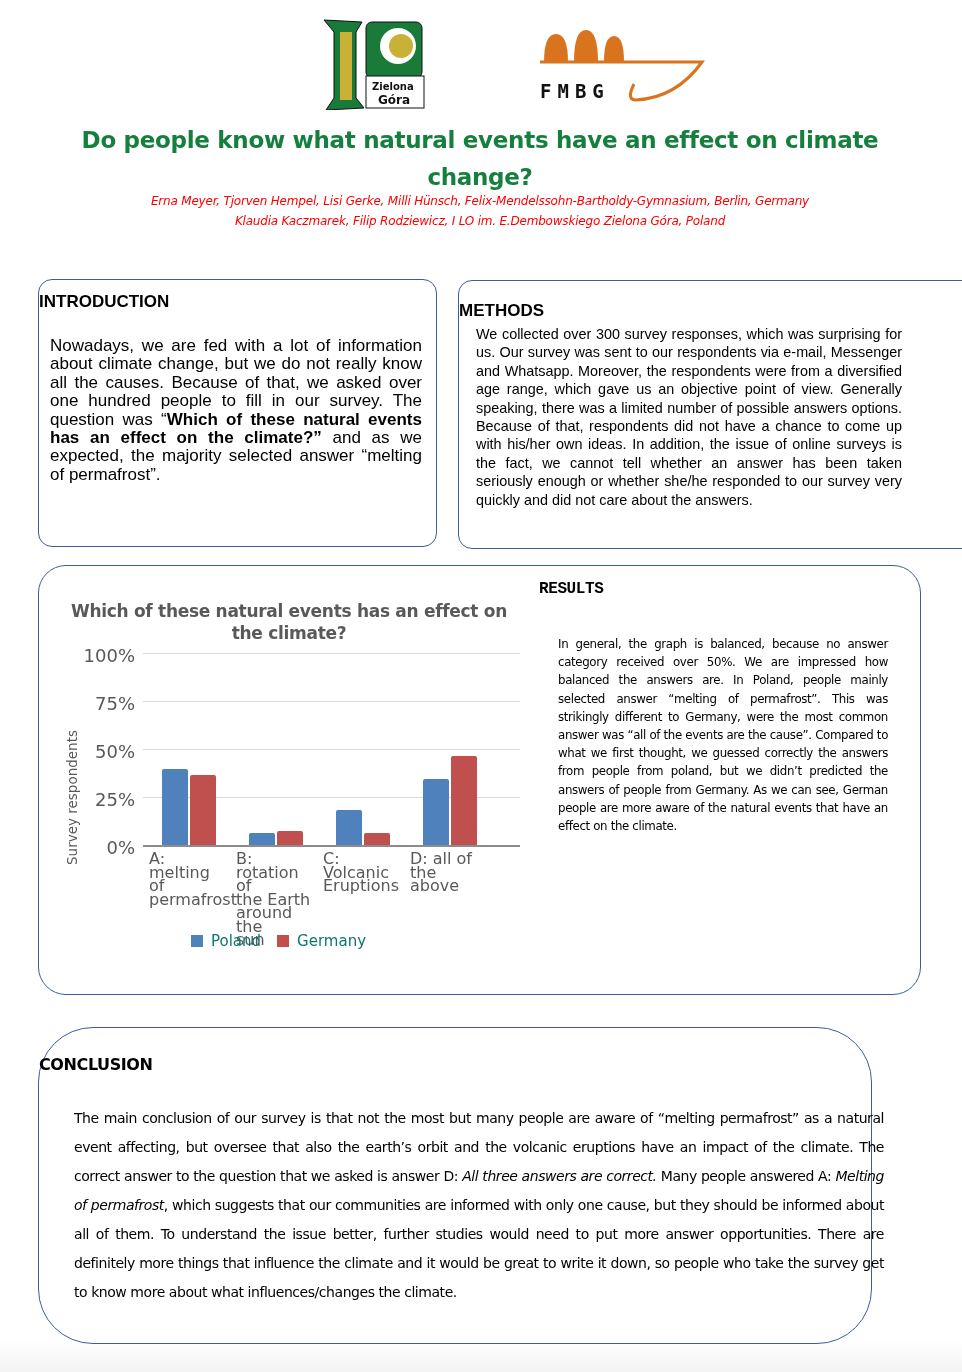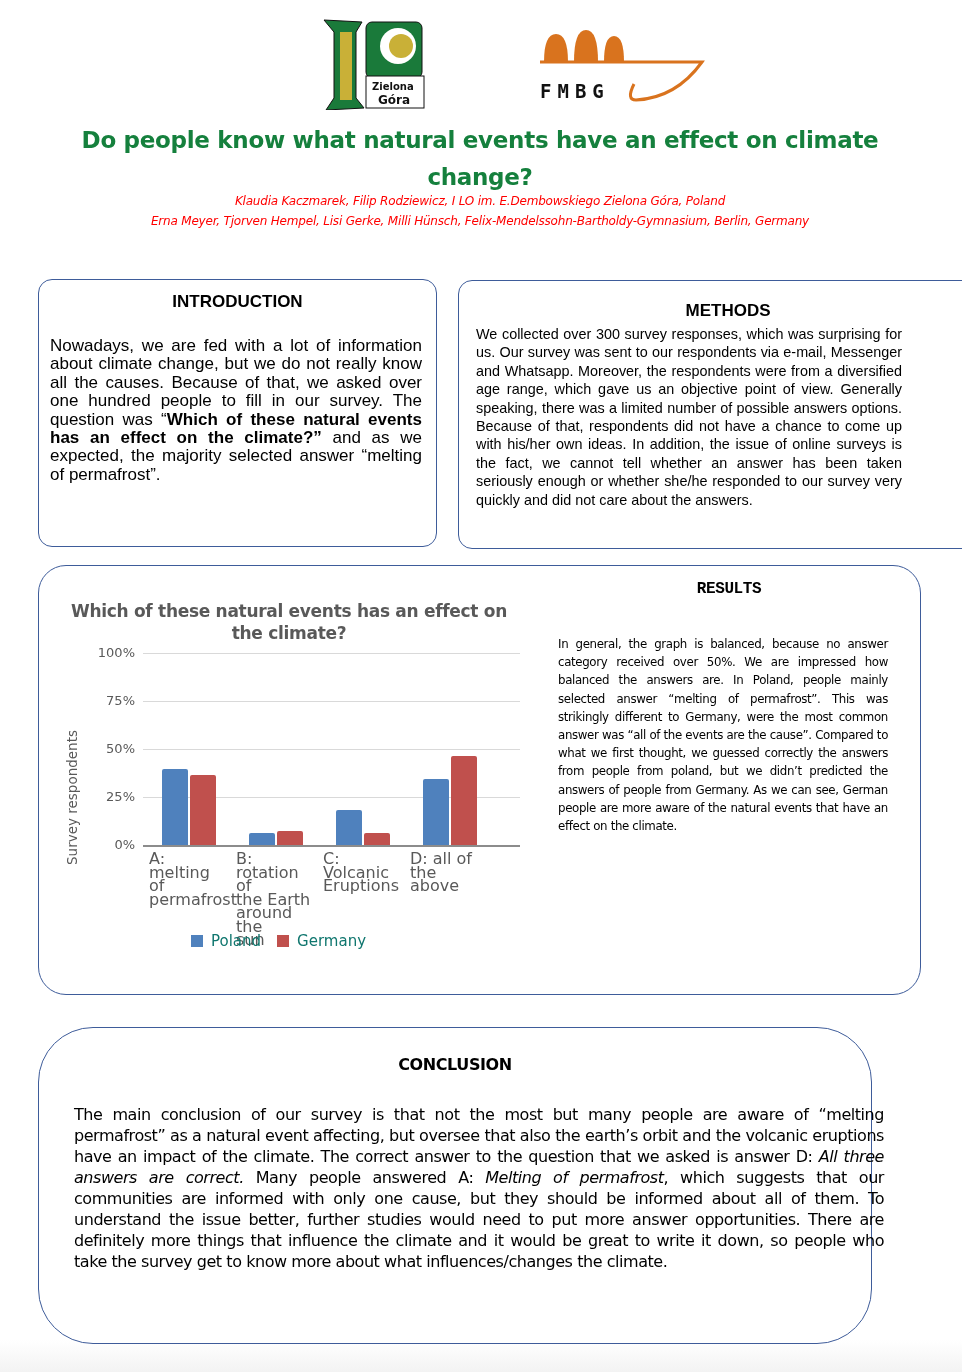--- a/index.html
+++ b/index.html
@@ -29,56 +29,56 @@
   
   .box {
     position: absolute; border: 1.5px solid #3e5c9a; background: #fff; box-sizing: border-box;
   }
   .box-intro { left: 38px; top: 279px; width: 399px; height: 268px; border-radius: 14px; }
   .box-methods { left: 458px; top: 280px; width: 540px; height: 269px; border-radius: 14px; }
   .box-results { left: 38px; top: 565px; width: 883px; height: 430px; border-radius: 28px; }
   .box-conclusion { left: 38px; top: 1027px; width: 834px; height: 317px; border-radius: 55px; }
 
   .section-heading {
-    position: absolute; text-align: center; font-weight: bold; font-size: 17px;
+    position: absolute; font-weight: bold; font-size: 17px;
   }
   .intro-heading { left: 0; width: 100%; top: 12px; font-family: "Liberation Sans", sans-serif; }
   .methods-heading { left: 0; width: 100%; top: 20px; font-family: "Liberation Sans", sans-serif; }
   .results-heading { left: 500px; width: 380px; top: 14px; font-family: Liberation Mono, monospace; font-size: 16px; letter-spacing: -0.4px; }
   .conclusion-heading { left: 0; width: 100%; top: 27px; font-family: "DejaVu Sans", sans-serif; font-size: 16px; letter-spacing: -0.4px; }
 
   .body-text {
     position: absolute; text-align: justify; font-family: "Liberation Sans", sans-serif;
   }
   .intro-text { left: 11px; top: 57px; width: 372px; font-size: 17px; line-height: 18.4px; }
   .methods-text { left: 17px; top: 44px; width: 426px; font-size: 14.4px; line-height: 18.4px; }
   .results-text {
     left: 519px; top: 69px; width: 330px; font-family: "DejaVu Sans", sans-serif;
     font-size: 11.8px; line-height: 18.2px; letter-spacing: -0.35px;
   }
   .conclusion-text {
     left: 35px; top: 76px; width: 810px; font-family: "DejaVu Sans", sans-serif;
-    font-size: 16px; line-height: 21px; letter-spacing: -0.45px;
+    font-size: 14px; line-height: 29px; letter-spacing: -0.45px;
   }
 
   
   .chart { position: absolute; left: 0; top: 0; width: 500px; height: 430px; }
   .chart-title {
     position: absolute; left: 20px; top: 34px; width: 460px; text-align: center;
     color: #595959; font-family: "DejaVu Sans", sans-serif; font-weight: bold; font-size: 17px; line-height: 22px;
     letter-spacing: -0.3px;
   }
   .ylabel {
     position: absolute; left: -12px; top: 246px; width: 90px; text-align: center;
     transform: rotate(-90deg); transform-origin: 50% 50%;
     color: #595959; font-family: "DejaVu Sans", sans-serif; font-size: 13.5px; white-space: nowrap;
   }
   .ytick {
     position: absolute; width: 60px; text-align: right; left: 36px;
-    color: #595959; font-family: "DejaVu Sans", sans-serif; font-size: 13px;
+    color: #595959; font-family: "DejaVu Sans", sans-serif; font-size: 18px;
   }
   .gridline { position: absolute; left: 104px; width: 377px; height: 1px; background: #d9d9d9; }
   .axisline { position: absolute; left: 104px; width: 377px; height: 2px; background: #8c8c8c; }
   .bar { position: absolute; width: 26px; border-radius: 2px 2px 0 0; }
   .bar-pl { background: #4f81bd; }
   .bar-de { background: #c0504d; }
   .xtick {
     position: absolute; width: 80px; text-align: left;
     color: #595959; font-family: "DejaVu Sans", sans-serif; font-size: 16px; line-height: 13.5px;
   }
@@ -108,22 +108,22 @@
     <path d="M8,34 Q8,6 20,6 Q32,6 32,34 Z" fill="#d9731e"></path>
     <path d="M38,34 Q38,2 50,2 Q62,2 62,34 Z" fill="#d9731e"></path>
     <path d="M68,34 Q68,8 78,8 Q88,8 88,34 Z" fill="#d9731e"></path>
     <path d="M4,34 L166,34 Q140,70 100,72 Q90,72 98,56" fill="none" stroke="#d9731e" stroke-width="3"></path>
     <text x="4" y="70" font-family="DejaVu Sans Mono, monospace" font-size="19" font-weight="bold" fill="#111" letter-spacing="6">FMBG</text>
   </svg>
 </div>
 
 <div class="abs title">Do people know what natural events have an effect on climate change?</div>
 <div class="abs authors">
+  <div>Erna Meyer, Tjorven Hempel, Lisi Gerke, Milli Hünsch,  Felix-Mendelssohn-Bartholdy-Gymnasium, Berlin, Germany</div>
   <div>Klaudia Kaczmarek, Filip Rodziewicz, I LO im. E.Dembowskiego Zielona Góra, Poland</div>
-  <div>Erna Meyer, Tjorven Hempel, Lisi Gerke, Milli Hünsch,  Felix-Mendelssohn-Bartholdy-Gymnasium, Berlin, Germany</div>
 </div>
 
 <div class="box box-intro">
   <div class="section-heading intro-heading">INTRODUCTION</div>
   <div class="body-text intro-text"><span>Nowadays, we are fed with a lot of information about climate change, but we do not really know all the causes.  Because of that, we asked over one hundred people to fill in our survey. The question was “</span><b>Which of these natural events has an effect on the climate?”</b><span> and as we expected, the majority selected answer “melting of permafrost”.</span></div>
 </div>
 
 <div class="box box-methods">
   <div class="section-heading methods-heading">METHODS</div>
   <div class="body-text methods-text">We collected over 300 survey responses, which was surprising for us. Our survey was sent to our respondents via e-mail, Messenger and Whatsapp. Moreover, the respondents were from a diversified age range, which gave us an objective point of view. Generally speaking, there was a limited number of possible answers options. Because of that, respondents did not have a chance to come up with his/her own ideas. In addition, the issue of online surveys is the fact, we cannot tell whether an answer has been taken seriously enough or whether she/he responded to  our  survey very quickly and did not care about the answers.</div>

